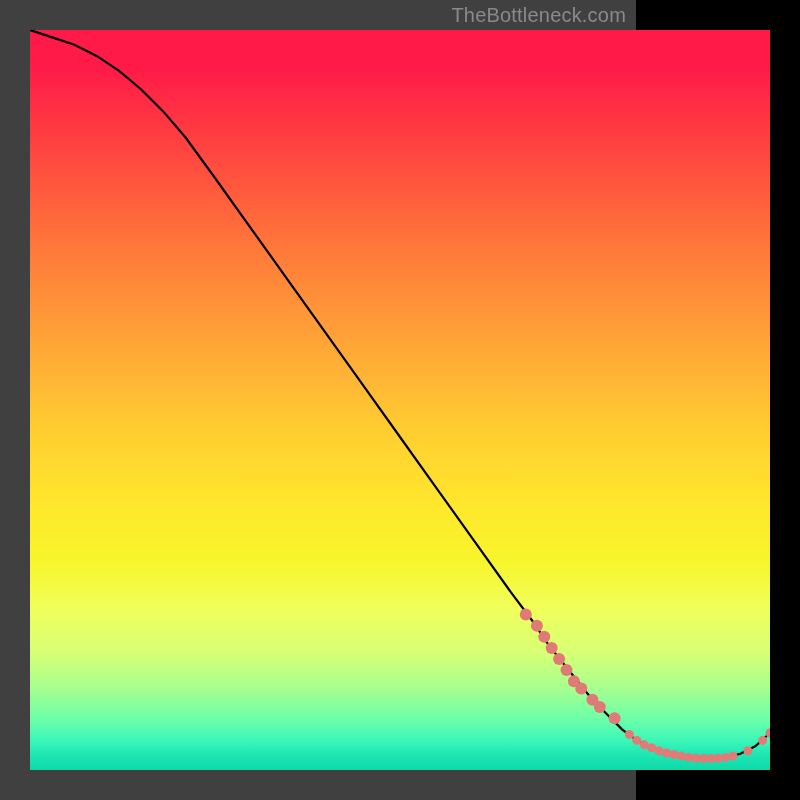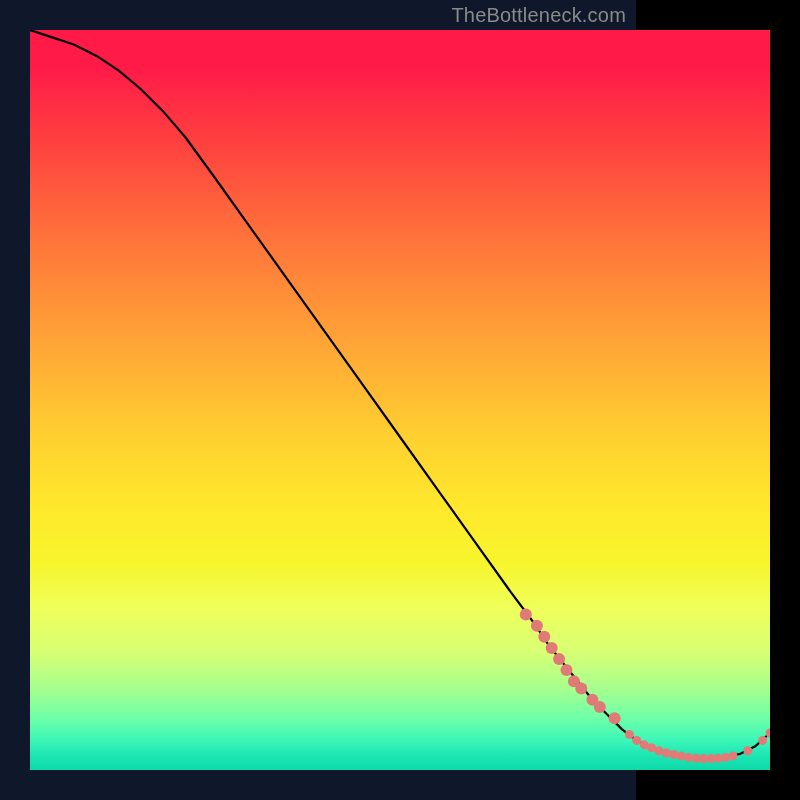--- a/index.html
+++ b/index.html
@@ -8,21 +8,21 @@
     width: 800px;
     height: 800px;
     background: #000;
     font-family: Arial, Helvetica, sans-serif;
     overflow: hidden;
   }
   .stage {
     position: relative;
     width: 636px;
     height: 800px;
-    background: #0f172a;
+    background: #404040;
   }
   .plot {
     position: absolute;
     left: 30px;
     top: 30px;
     width: 740px;
     height: 740px;
     
     background: linear-gradient(
       to bottom,

